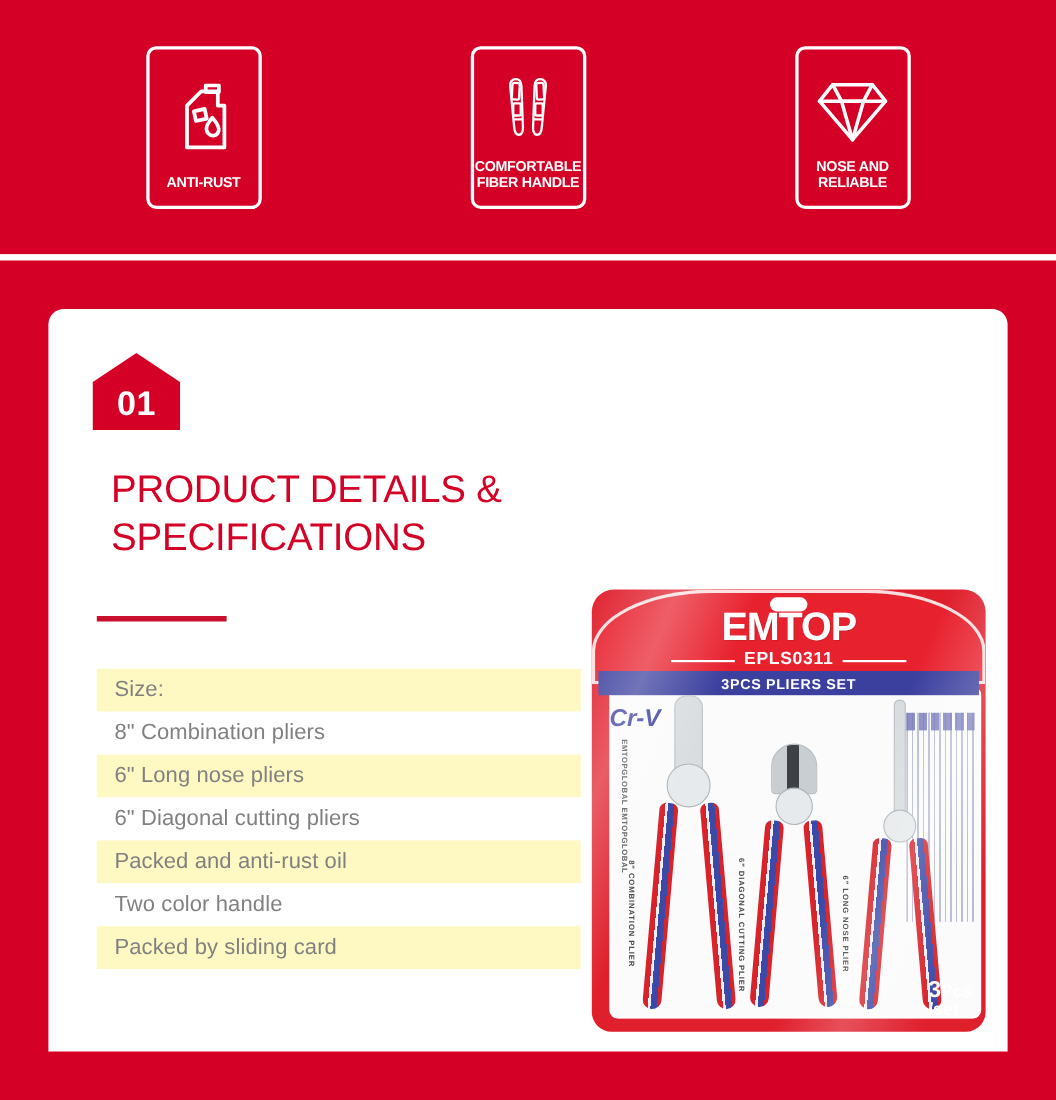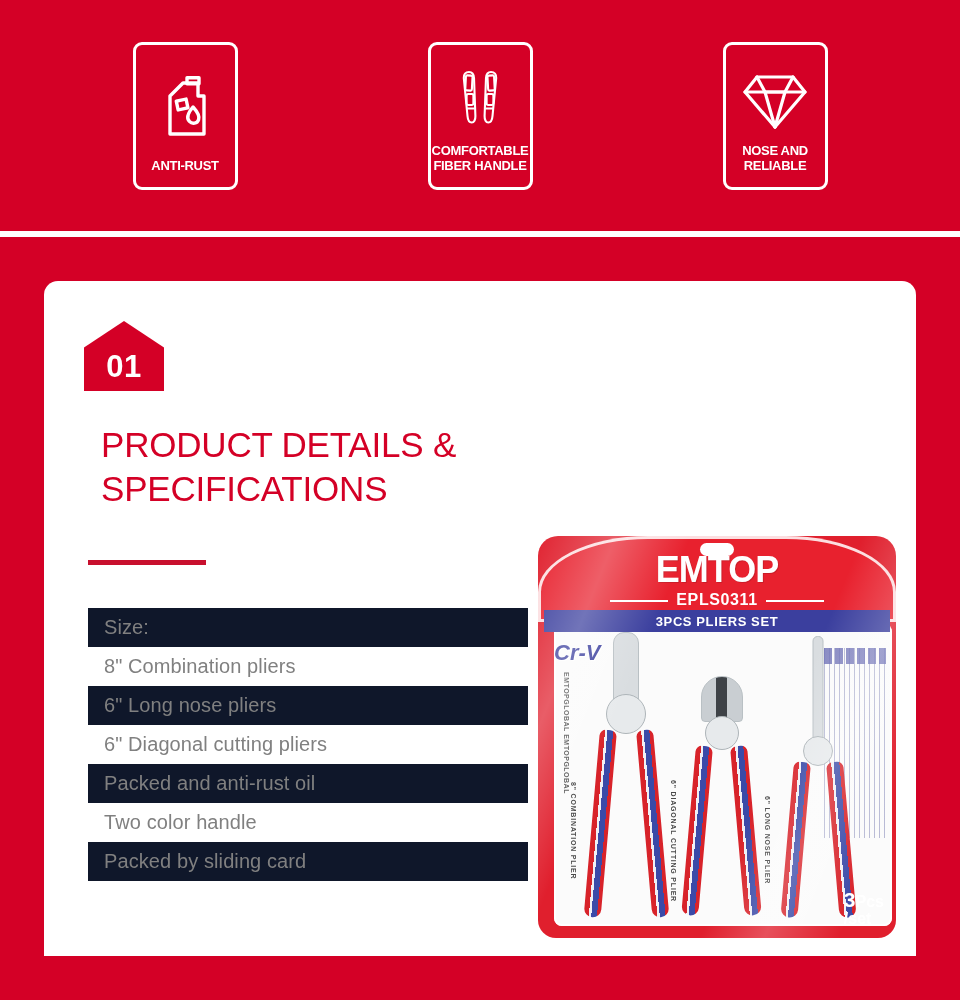--- a/index.html
+++ b/index.html
@@ -142,21 +142,21 @@
   .spec-row {
     height: 39px;
     display: flex;
     align-items: center;
     padding-left: 16px;
     color: #808080;
     font-size: 20px;
     font-weight: 400;
     letter-spacing: 0.1px;
   }
-  .spec-row.striped { background: #0f172a; }
+  .spec-row.striped { background: #fef9c3; }
   .spec-row.plain   { background: #ffffff; }
 
   
   .package {
     position: absolute;
     left: 488px; top: 251px;
     width: 370px;
     height: 410px;
   }
 

